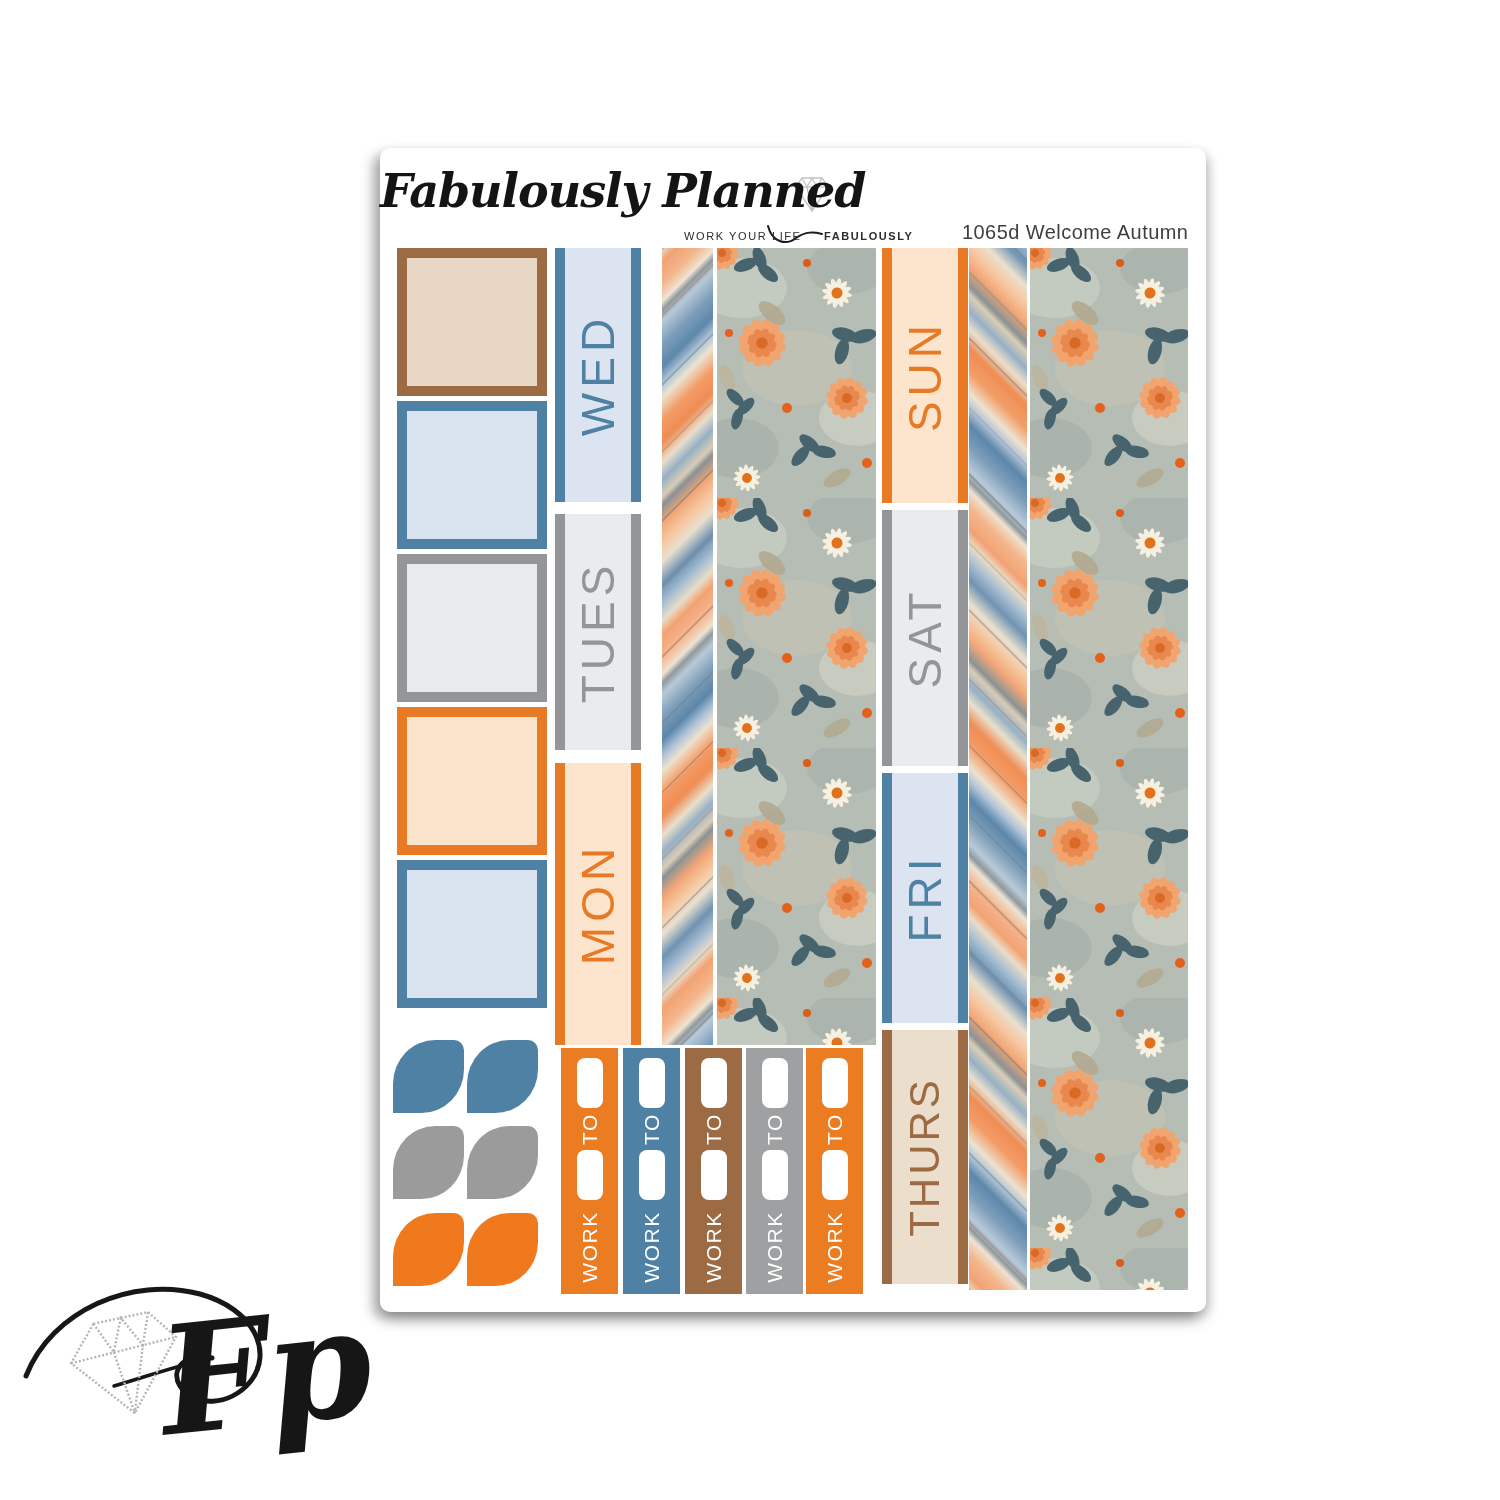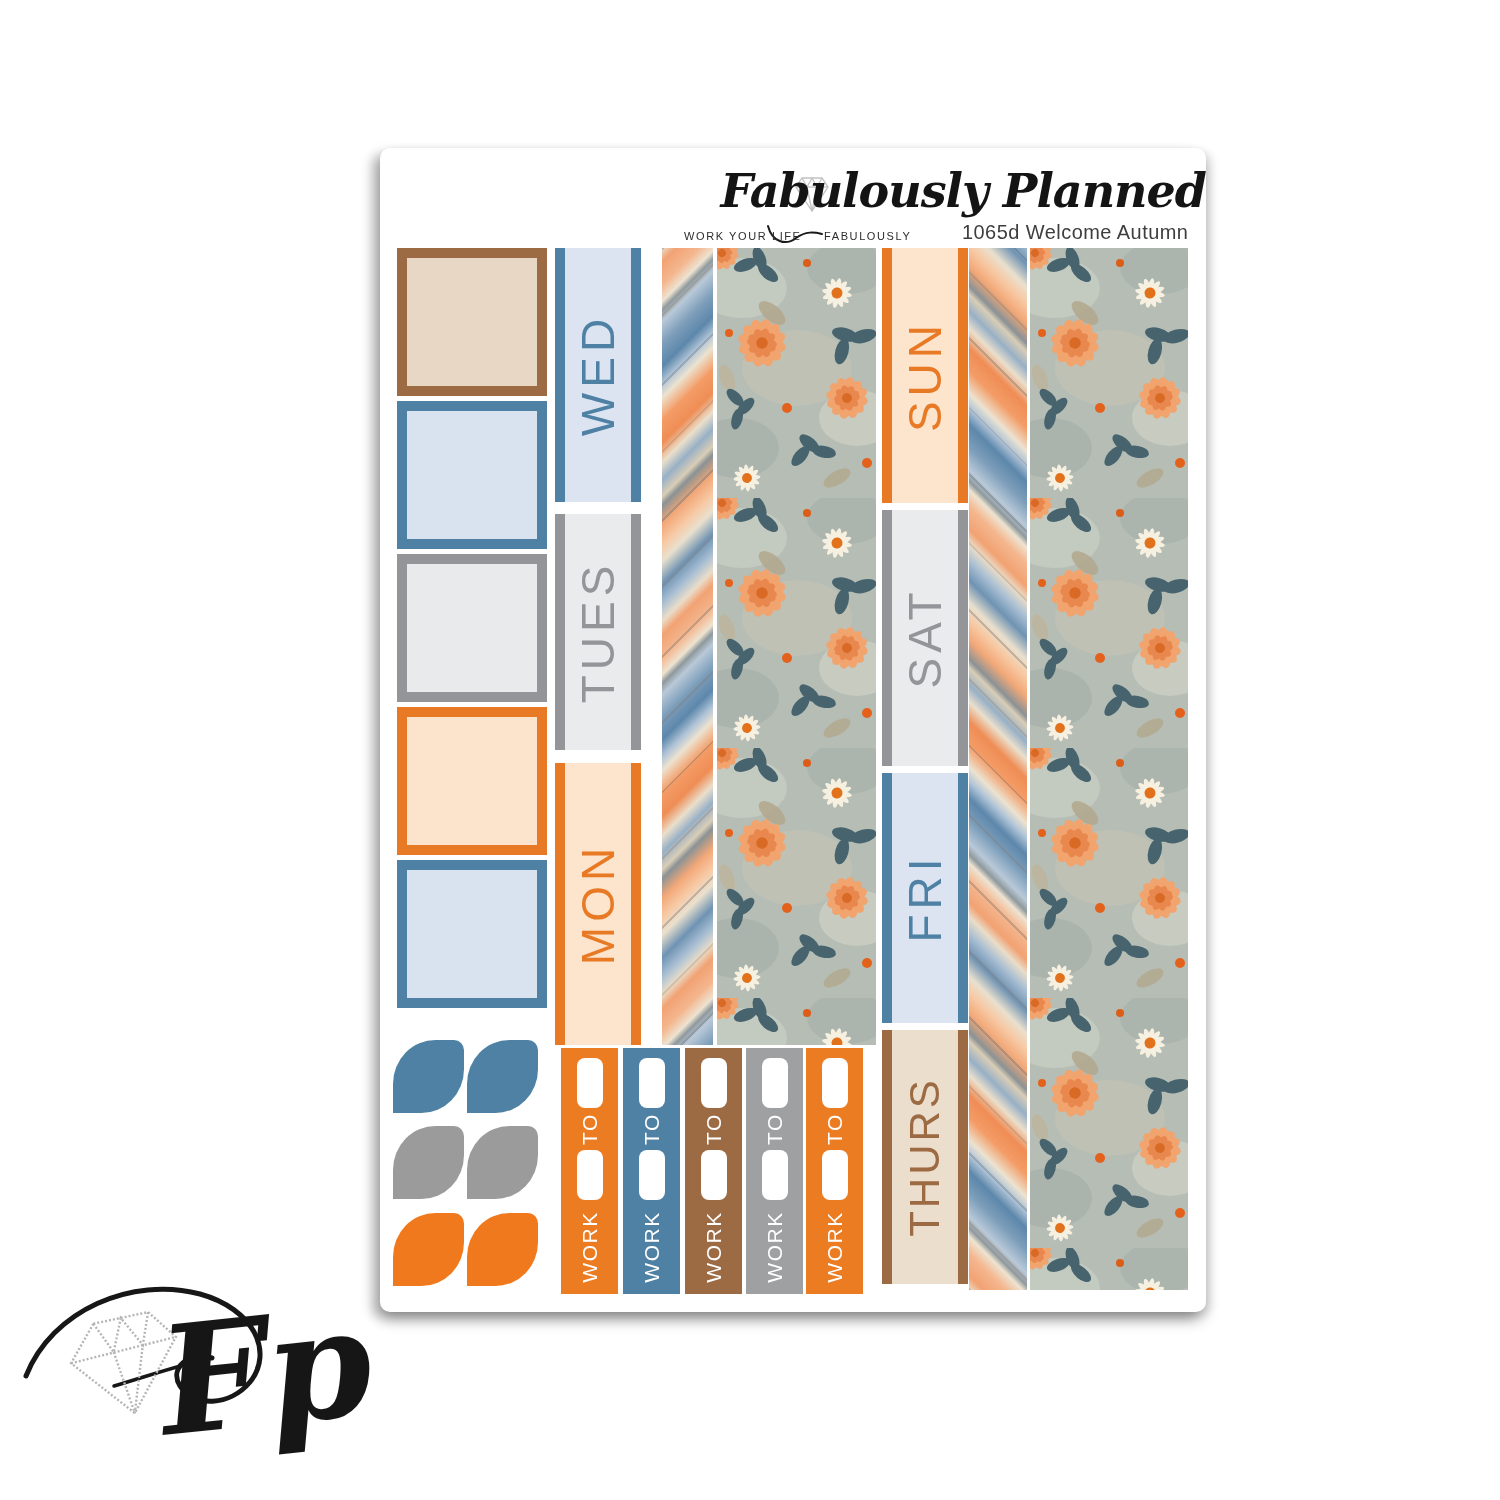--- a/index.html
+++ b/index.html
@@ -8,27 +8,27 @@
     font-family:"Liberation Sans", sans-serif;overflow:hidden;
   }
   
   .sheet{
     position:absolute;left:380px;top:148px;width:826px;height:1164px;
     background:#ffffff;border-radius:10px;
     box-shadow:-8px 6px 12px rgba(0,0,0,.25), 0 9px 14px rgba(0,0,0,.22), 5px 3px 9px rgba(0,0,0,.10);
   }
   
   .logo-script{
-    position:absolute;top:16px;left:0;width:100%;text-align:right;
+    position:absolute;top:16px;left:0;width:100%;text-align:left;
     font-family:"DejaVu Serif", serif;font-style:italic;font-weight:bold;
     font-size:46px;color:#141414;letter-spacing:-1px;z-index:2;
   }
   .logo-diamond{position:absolute;left:414px;top:26px;z-index:1;}
   .tagline{position:absolute;top:82px;font-size:11px;letter-spacing:1.6px;color:#2c2c2c;z-index:2;}
-  .tagline.l{left:304px;} .tagline.r{left:444px;}
+  .tagline.l{left:304px;} .tagline.r{left:444px;font-weight:bold;}
   .tag-swash{position:absolute;left:386px;top:72px;z-index:1;}
   .product-code{
     position:absolute;right:18px;top:72px;font-size:21px;color:#3e3e3e;
     letter-spacing:.5px;transform:scaleX(.95);transform-origin:right;
   }
   
   .fullbox{
     position:absolute;left:17px;width:150px;height:148px;box-sizing:border-box;
     border:10px solid var(--edge);background:var(--fill);
   }

